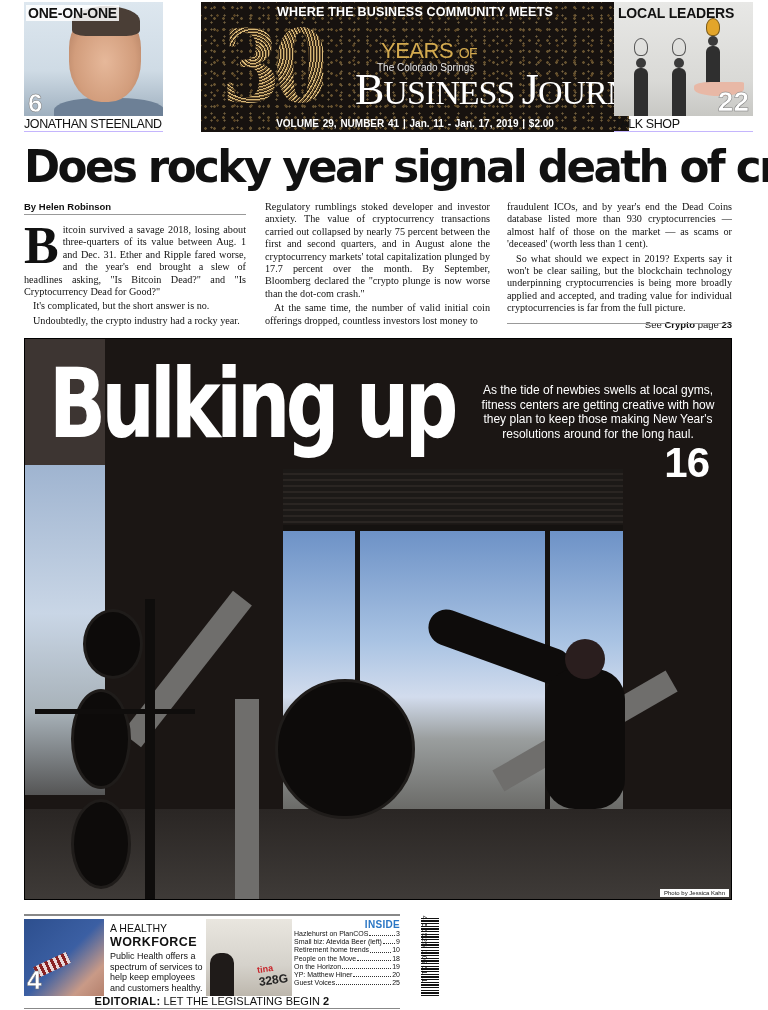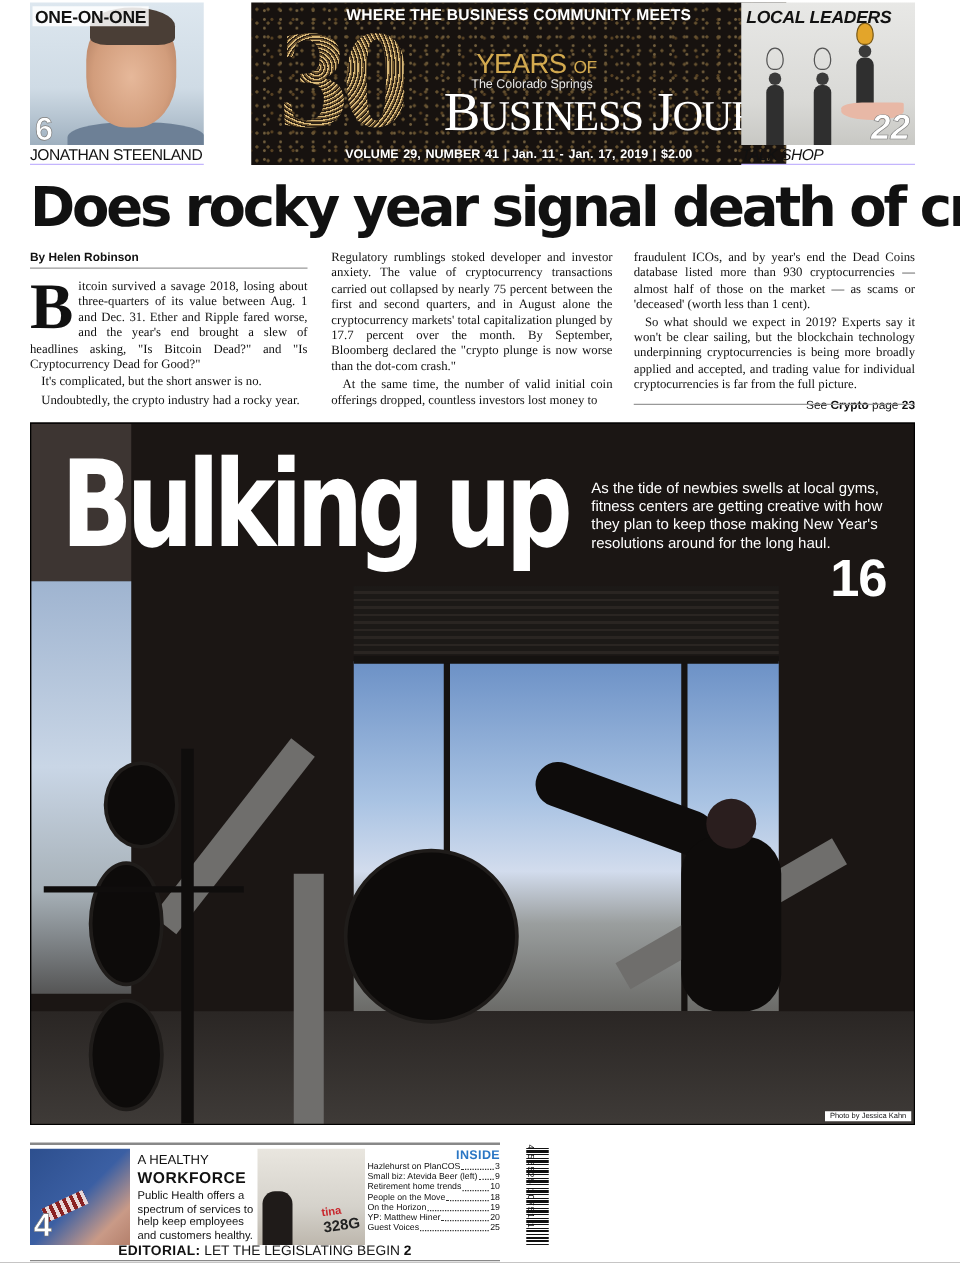--- a/index.html
+++ b/index.html
@@ -30,21 +30,21 @@
   .thirty { position: absolute; left: 22px; top: 12px; font-family: "Liberation Serif", serif; font-weight: bold; font-size: 112px; line-height: 100px; color: transparent;
      background: repeating-radial-gradient(circle at 30% 40%, #d8b878 0 1px, #6c5430 1px 2px, #2a2016 2px 3px); -webkit-background-clip: text; background-clip: text; letter-spacing: -6px; }
   .mast-tagline { position: absolute; top: 3px; left: 0; width: 100%; text-align: center; color: #fff; font-weight: bold; font-size: 12.5px; letter-spacing: 0.2px; }
   .mast-years { position: absolute; left: 180px; top: 36px; font-family: Liberation Sans, sans-serif; color: #d3aa4f; font-size: 22px; letter-spacing: -0.5px; }
   .mast-years small { font-size: 14px; }
   .mast-city { position: absolute; left: 176px; top: 60px; color: #e8e8e8; font-size: 10px; }
   .mast-title { position: absolute; left: 154px; top: 62px; font-family: "Liberation Serif", serif; color: #fff; font-size: 34px; letter-spacing: -1px; white-space: nowrap; }
   .mast-title .cap { font-size: 44px; }
   .mast-issue { position: absolute; bottom: 3px; left: 0; width: 100%; text-align: center; color: #fff; font-weight: bold; font-size: 10px; word-spacing: 1px; }
 
-  .teaser-right { position: absolute; left: 569px; top: 0; width: 133px; height: 130px; font-style: italic; }
+  .teaser-right { position: absolute; left: 590px; top: 0; width: 133px; height: 130px; }
   .teaser-right .photo { position: absolute; left: 0; top: 0; width: 139px; height: 114px; background: linear-gradient(180deg,#e8e8e6 0%,#d9d9d6 70%,#c8c8c4 100%); overflow: hidden; }
   .man { position: absolute; width: 14px; height: 50px; background: #2f2f2f; border-radius: 6px 6px 2px 2px; }
   .man::before { content: ""; position: absolute; left: 2px; top: -10px; width: 10px; height: 10px; border-radius: 50%; background: #3a3a3a; }
   .bulb { position: absolute; width: 14px; height: 18px; border: 1.5px solid #555; border-radius: 50% 50% 40% 40%; }
   .bulb.lit { background: #e3a52a; border-color: #7a5a18; }
   .hand { position: absolute; left: 80px; top: 80px; width: 50px; height: 14px; background: #e8b8a6; border-radius: 40% 10% 60% 60%; }
   .teaser-right .teaser-label-top { background: transparent; }
   .teaser-right .teaser-num { left: auto; right: 4px; top: 84px; font-size: 28px; }
 
   
@@ -68,21 +68,21 @@
   .ft-wall-left { position: absolute; left: 0; top: 0; width: 80px; height: 126px; background: #3d3532; }
   .ft-window-main { position: absolute; left: 258px; top: 190px; width: 340px; height: 280px; background: linear-gradient(180deg,#6c91c6 0%,#a9c3e3 40%,#d2dced 60%,#9a9e9e 75%,#6b6b68 100%); }
   .ft-mullion { position: absolute; background: #151210; }
   .ft-blinds { position: absolute; left: 258px; top: 130px; width: 340px; height: 55px; background: repeating-linear-gradient(180deg,#1c1917 0 4px,#2a2522 4px 6px); }
   .ft-floor { position: absolute; left: 0; top: 470px; width: 708px; height: 92px; background: linear-gradient(180deg,#2a2624 0%,#3f3b38 100%); }
   .ft-plate { position: absolute; border-radius: 50%; background: #0d0b0a; border: 3px solid #1f1c1a; }
   .ft-bar { position: absolute; background: #0f0d0c; }
   .ft-frame { position: absolute; background: #6f6e6c; }
   .ft-person { position: absolute; background: #0e0c0b; }
   .ft-title { position: absolute; left: 24px; top: 10px; font-family: "DejaVu Sans", sans-serif; font-weight: bold; color: #fff; font-size: 96px; line-height: 110px; letter-spacing: -6px; transform: scaleX(0.78); transform-origin: left; white-space: nowrap; }
-  .ft-deck { position: absolute; left: 448px; top: 44px; width: 250px; color: #fff; font-size: 12px; line-height: 14.5px; }
+  .ft-deck { position: absolute; left: 448px; top: 44px; width: 250px; color: #fff; font-size: 12px; line-height: 14.5px; text-align: center; }
   .ft-page { position: absolute; right: 22px; top: 100px; color: #fff; font-weight: bold; font-size: 42px; letter-spacing: -1px; }
   .ft-credit { position: absolute; right: 2px; bottom: 2px; background: #fff; color: #111; font-size: 6px; padding: 1px 4px; }
 
   
   .bottom { position: absolute; top: 914px; left: 24px; width: 376px; height: 80px; border-top: 2px solid #888; }
   .bt-photo1 { position: absolute; left: 0; top: 3px; width: 80px; height: 77px; background: linear-gradient(135deg,#2d4f8e 0%,#3b5fa3 50%,#c99a87 80%,#b4806c 100%); overflow: hidden; }
   .bt-photo1 .band { position: absolute; left: 10px; top: 40px; width: 36px; height: 12px; background: repeating-linear-gradient(90deg,#8a2222 0 3px,#e8d8d8 3px 6px); transform: rotate(-25deg); }
   .bt-num { position: absolute; left: 3px; bottom: 0; color: #fff; font-weight: bold; font-size: 26px; -webkit-text-stroke: 0.5px #777; }
   .bt-text { position: absolute; left: 86px; top: 6px; width: 96px; }
   .bt-kicker { font-size: 10.5px; line-height: 12px; }

